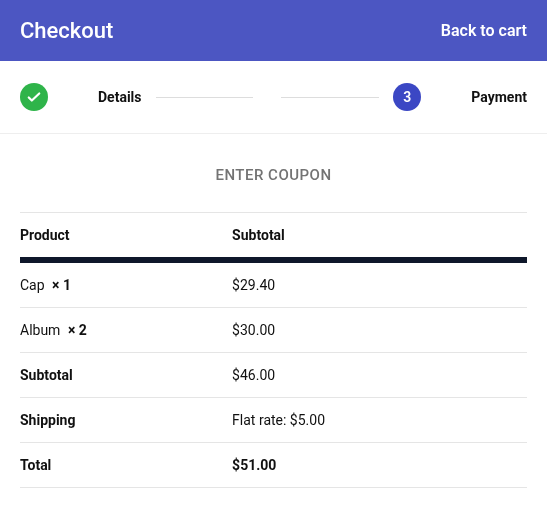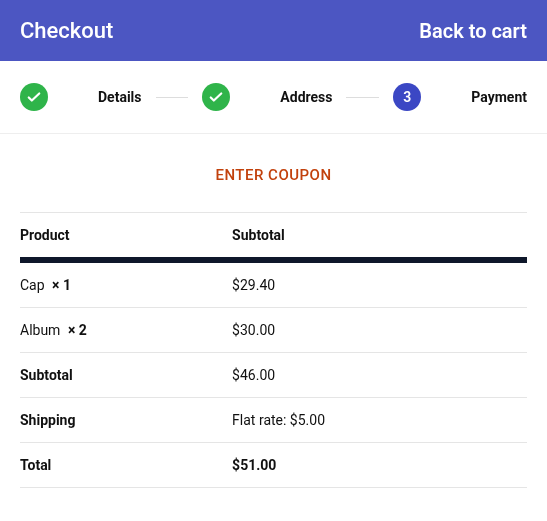--- a/index.html
+++ b/index.html
@@ -1,28 +1,28 @@
 <!DOCTYPE html>
 <html><head>
   <meta charset="utf-8">
   <style>
     * { margin: 0; padding: 0; box-sizing: border-box; }
     body { font-family: -apple-system, BlinkMacSystemFont, "Segoe UI", Roboto, Arial, sans-serif; width: 547px; background: #fff; color: #111; }
     .header { background: #4c56c2; color: #fff; display: flex; justify-content: space-between; align-items: center; padding: 18px 20px; }
     .header h1 { font-size: 22px; font-weight: 500; }
-    .back-link { color: #fff; font-size: 20px; font-weight: 600; cursor: pointer; padding-left: 21px; }
+    .back-link { color: #fff; font-size: 16px; font-weight: 600; cursor: pointer; padding-left: 21px; }
     .steps { display: flex; align-items: center; padding: 22px 20px 22px 20px; border-bottom: 1px solid #eee; }
     .step { display: flex; align-items: center; gap: 10px; }
     .step-circle { width: 28px; height: 28px; border-radius: 50%; display: flex; align-items: center; justify-content: center; color: #fff; font-size: 14px; font-weight: 600; }
     .step-circle.done { background: #2fb44a; }
     .step-circle.current { background: #3b47c4; }
     .step-label { font-size: 14px; font-weight: 700; color: #111; padding-left: 40px; }
     .step-line { flex: 1; height: 1px; background: #ddd; margin: 0 14px; }
     .main { padding: 0 20px 30px 20px; }
-    .coupon { text-align: center; color: #c2410c; font-size: 15px; font-weight: 500; letter-spacing: 0.5px; padding: 32px 0 28px 0; cursor: pointer; }
+    .coupon { text-align: center; color: #737373; font-size: 15px; font-weight: 500; letter-spacing: 0.5px; padding: 32px 0 28px 0; cursor: pointer; }
     table.order { width: 100%; border-collapse: collapse; font-size: 14px; }
     table.order th { text-align: left; padding: 14px 0; font-size: 14px; font-weight: 700; border-bottom: 6px solid #0f172a; border-top: 1px solid #e5e5e5;}
     table.order td { padding: 14px 0; border-bottom: 1px solid #e5e5e5; }
     .qty { font-weight: 700; margin-left: 4px; }
     .sub-label { font-weight: 700; }
     .total-label { font-weight: 700; }
     .total-val { font-weight: 700; margin-left: 22px; }
     .check-svg { width: 14px; height: 14px; }
   </style>
 </head>
@@ -36,28 +36,20 @@
 <div class="steps">
   <div class="step">
     <span class="step-circle done">
       <svg class="check-svg" viewBox="0 0 16 16">
           <path d="M2 8.5l3.5 3.5L14 4" stroke="#fff" stroke-width="2.5" fill="none" stroke-linecap="round" stroke-linejoin="round"></path>
         </svg>
     </span>
     <span class="step-label">Details</span>
   </div>
   <span class="step-line"></span>
-  <div class="step">
-    <span class="step-circle done">
-      <svg class="check-svg" viewBox="0 0 16 16">
-          <path d="M2 8.5l3.5 3.5L14 4" stroke="#fff" stroke-width="2.5" fill="none" stroke-linecap="round" stroke-linejoin="round"></path>
-        </svg>
-    </span>
-    <span class="step-label">Address</span>
-  </div>
   <span class="step-line"></span>
   <div class="step">
     <span class="step-circle current">3</span>
     <span class="step-label">Payment</span>
   </div>
 </div>
 
 <div class="main">
   <div class="coupon">ENTER COUPON</div>
 

